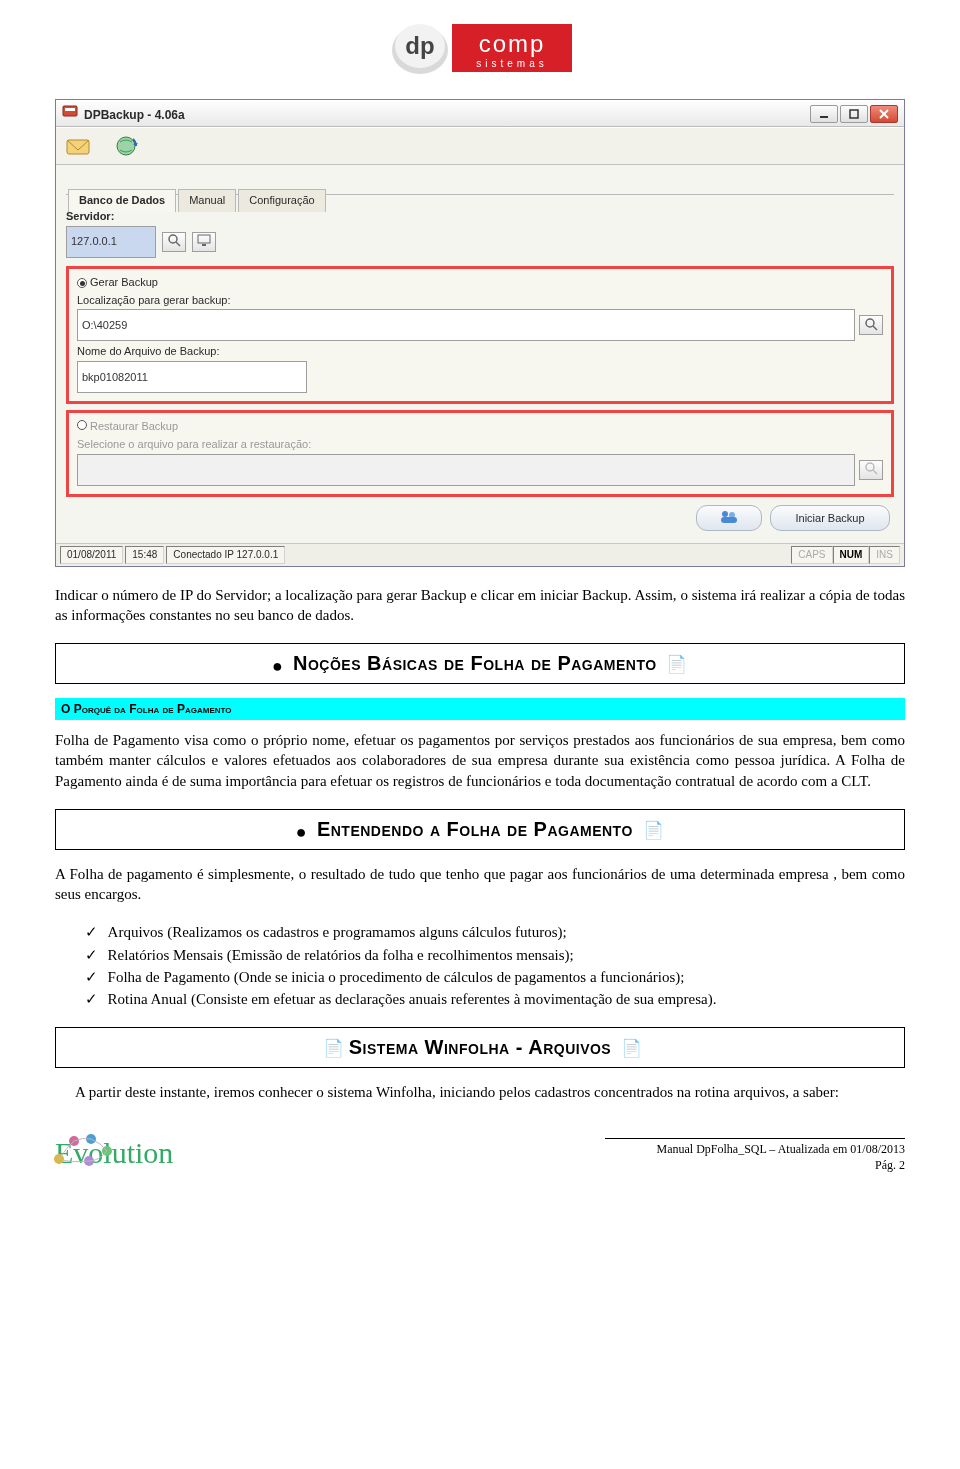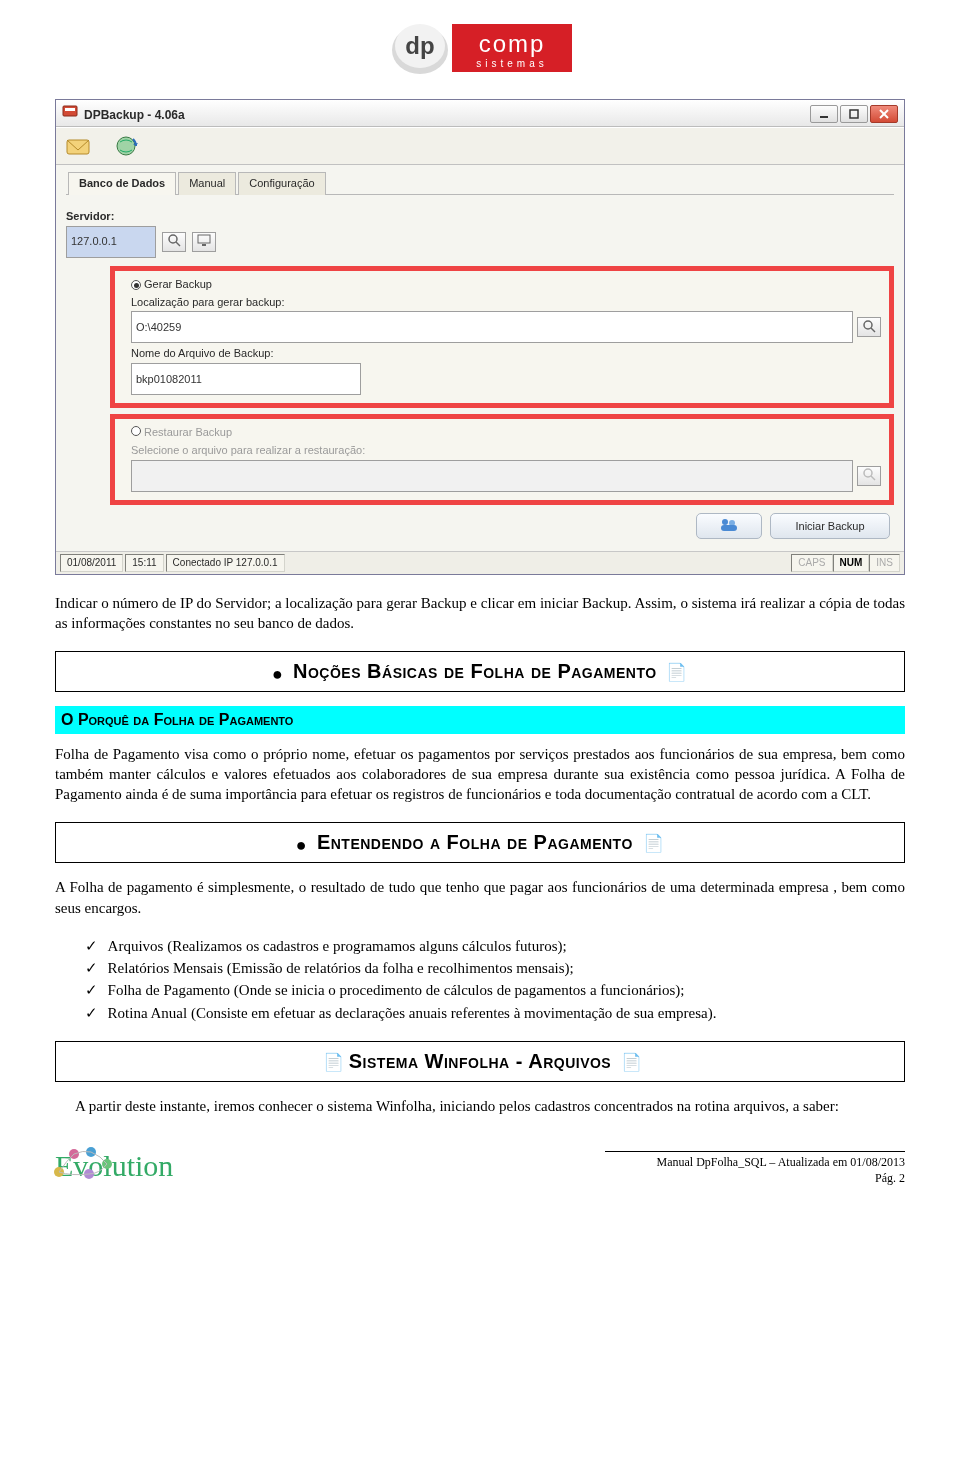--- a/index.html
+++ b/index.html
@@ -58,21 +58,21 @@
   .tool-icn { width: 30px; height: 28px; display:flex; align-items:center; justify-content:center;}
 
   .win-body { padding: 6px 10px 10px 10px; }
 
   .tab-strip { display: flex; gap: 2px; position: relative; border-bottom: 1px solid #b8b8b8; padding-left: 2px;}
   .tab {
     padding: 3px 10px 4px 10px;
     border: 1px solid #b8b8b8;
     border-bottom: none;
     background: #eceade;
-    position: relative; top: 1px;
+    position: relative; top: 18px;
     font-size: 11px;
   }
   .tab.active { background: #f7f6ef; font-weight: bold; }
   .tab-content { border: 0; padding-top: 6px; }
 
   .fld-label { font-size: 11px; font-weight: bold; margin-top: 8px;}
   .fld-row { display: flex; align-items: center; gap: 6px; margin: 2px 0 8px 0;}
   .input-box {
     height: 32px;
     border: 1px solid #9e9e9e;
@@ -84,42 +84,41 @@
   }
   .input-box.sel { background: #c9d7ef; }
   .sm-btn {
     width: 24px; height: 20px;
     border: 1px solid #9e9e9e;
     background: linear-gradient(#fdfdfd,#e4e4e4);
     display:flex; align-items:center; justify-content:center;
   }
 
   .groupbox {
-    border: 5px solid #ef4444;
-    padding: 6px 8px 8px 16px;
+    border: 3px solid #ef4444;
+    padding: 6px 8px 8px 8px;
     margin-top: 6px;
     position: relative;
     background: #f7f6ef;
-    margin-left: 44px;
   }
   .radio { width: 10px; height: 10px; border: 1px solid #555; border-radius: 50%; display:inline-flex; align-items:center; justify-content:center; background:#fff;}
   .radio.checked::after { content:""; width:5px; height:5px; background:#333; border-radius:50%; }
   .groupbox.disabled { color: #9a9a9a; }
   .groupbox.disabled .input-box { background:#f1f1f1; color:#bbb; }
 
   .label-inline { font-size: 11px; margin: 3px 0 2px 0; }
 
   .browse-row { display:flex; align-items:center; gap:4px; }
   .browse-row .input-box { flex:1; }
 
   .bottom-btn-row { display:flex; justify-content:flex-end; gap:8px; padding: 8px 4px 2px 4px;}
   .big-btn {
     height: 26px; min-width: 120px;
     border: 1px solid #aeb8c4;
-    border-radius: 5px;
+    border-radius: 11px;
     background: linear-gradient(#fafcff,#dfe6ee);
     display:flex; align-items:center; justify-content:center;
     padding: 0 22px; gap: 8px;
     font-size: 11px;
   }
   .big-btn.iconly { min-width: 40px; }
 
   .statusbar {
     display: flex; align-items: center;
     border-top: 1px solid #c7c7c7;
@@ -144,21 +143,21 @@
     font-family: Arial, sans-serif;
   }
   .sec-heading-box .bullet { font-size: 18px; margin-right: 6px; position:relative; top:2px;}
   .sec-heading-box .caps { font-weight: bold; font-size: 20px; font-variant: small-caps; letter-spacing: .5px; }
   .sec-heading-box .doc-glyph { margin-left: 6px; font-size: 17px;}
 
   .highlight-heading {
     background: #00ffff;
     font-family: Arial, sans-serif;
     font-weight: bold;
-    font-size: 16px;
+    font-size: 12px;
     font-variant: small-caps;
     padding: 3px 6px;
     margin-bottom: 10px;
   }
 
   ul.checklist { list-style: none; padding-left: 30px; margin: 10px 0 18px 0;}
   ul.checklist li::before { content: "✓"; margin-right: 10px; }
   ul.checklist li { margin: 2px 0; text-align: left; }
 
   .footer {
@@ -317,21 +316,21 @@
         </div>
         <div class="big-btn">
           <span>Iniciar Backup</span>
         </div>
       </div>
     </div>
   </div>
 
   <div class="statusbar">
     <span class="cell">01/08/2011</span>
-    <span class="cell">15:11</span>
+    <span class="cell">15:48</span>
     <span class="cell">Conectado IP 127.0.0.1</span>
     <span class="filler"></span>
     <span class="ind off">CAPS</span>
     <span class="ind on">NUM</span>
     <span class="ind off">INS</span>
   </div>
 </div>
 
 <p class="body-text">Indicar o número de IP do Servidor; a localização para gerar Backup e clicar em iniciar Backup. Assim, o sistema irá realizar a cópia de todas as informações constantes no seu banco de dados.</p>
 

